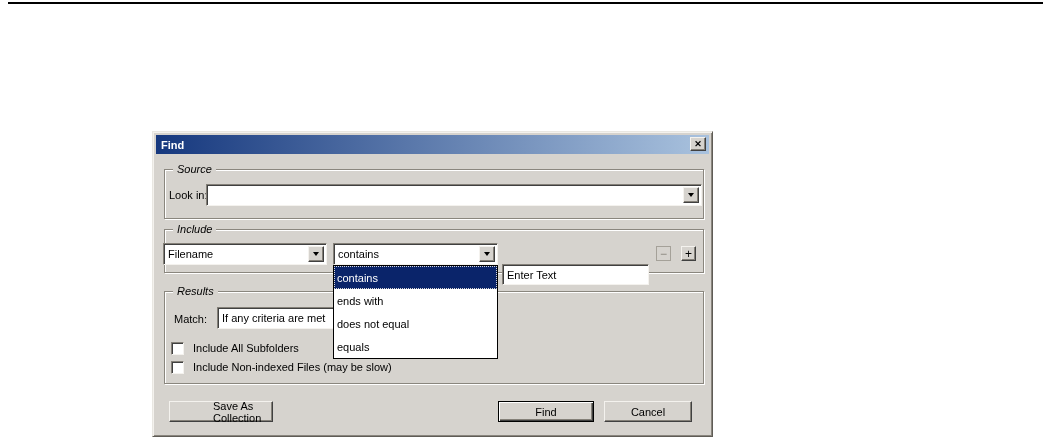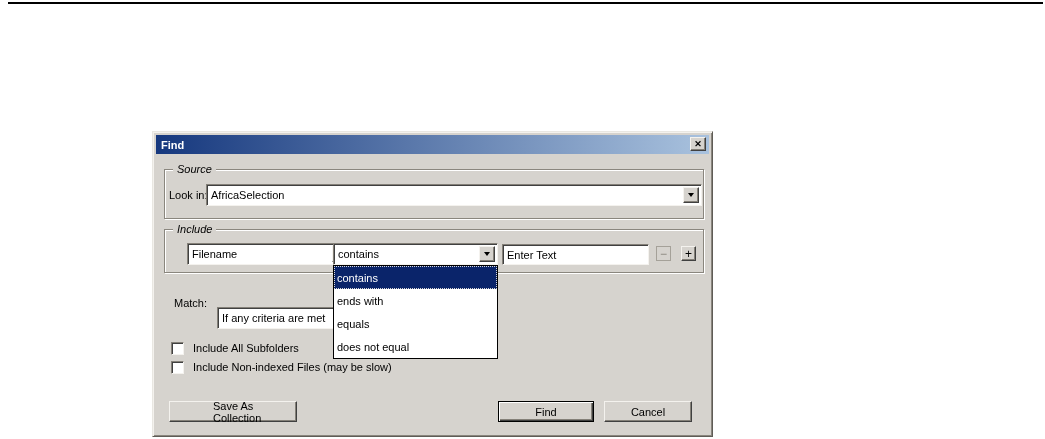--- a/index.html
+++ b/index.html
@@ -56,21 +56,21 @@
   }
   .combo-arrow-btn{
     position:absolute;right:2px;top:2px;bottom:2px;width:16px;
     background:var(--dialog-bg);
     border:1px solid;border-color:var(--lite) var(--dark) var(--dark) var(--lite);
     box-shadow:inset -1px -1px 0 var(--mid);
     display:flex;align-items:center;justify-content:center;
   }
   .tri{width:0;height:0;border-left:3px solid transparent;border-right:3px solid transparent;border-top:4px solid #000;}
   .text-input{
-    position:absolute;height:21px;font-size:11px;color:#000;padding:0 4px;outline:none;
+    position:absolute;height:21px;font-size:11px;color:#000;padding:0 4px;outline:none;margin-top:20px;
   }
   .mini-btn{
     position:absolute;width:15px;height:15px;
     display:flex;align-items:center;justify-content:center;
     font-size:12px;line-height:1;
     background:var(--dialog-bg);
   }
   .mini-btn.raised{
     border:1px solid;border-color:var(--lite) var(--dark) var(--dark) var(--lite);
     box-shadow:inset -1px -1px 0 var(--mid);color:#000;
@@ -120,30 +120,29 @@
     <div class="close-btn">
       <span>✕</span>
     </div>
   </div>
 
   <div class="groupbox" style="left:11px;top:37px;width:540px;height:50px;">
     <span class="legend">Source</span>
   </div>
   <span class="lbl" style="left:16px;top:57px;">Look in:</span>
   <div class="combobox sunken" style="left:53px;top:52px;width:496px;">
-    <span class="combo-text">AfricaSelection</span>
     <div class="combo-arrow-btn">
       <span class="tri"></span>
     </div>
   </div>
 
   <div class="groupbox" style="left:11px;top:97px;width:540px;height:44px;">
     <span class="legend">Include</span>
   </div>
-  <div class="combobox sunken" style="left:10px;top:111px;width:164px;margin-left:24px;">
+  <div class="combobox sunken" style="left:10px;top:111px;width:164px;">
     <span class="combo-text">Filename</span>
     <div class="combo-arrow-btn">
       <span class="tri"></span>
     </div>
   </div>
   <div class="combobox sunken" style="left:180px;top:111px;width:165px;">
     <span class="combo-text">contains</span>
     <div class="combo-arrow-btn">
       <span class="tri"></span>
     </div>
@@ -152,37 +151,40 @@
   <div class="mini-btn flat" style="left:503px;top:114px;">
     <span>−</span>
   </div>
   <div class="mini-btn raised" style="left:528px;top:114px;">
     <span>+</span>
   </div>
 
   <div class="dropdown-list">
       <div class="list-item selected">contains</div>
       <div class="list-item">ends with</div>
+      <div class="list-item">does not equal</div>
       <div class="list-item">equals</div>
-      <div class="list-item">does not equal</div>
     </div>
 
-  <span class="lbl" style="left:21px;top:165px;">Match:</span>
+  <div class="groupbox" style="left:11px;top:159px;width:540px;height:93px;">
+    <span class="legend">Results</span>
+  </div>
+  <span class="lbl" style="left:21px;top:181px;">Match:</span>
   <div class="combobox sunken" style="left:64px;top:175px;width:281px;">
     <span class="combo-text">If any criteria are met</span>
     <div class="combo-arrow-btn">
       <span class="tri"></span>
     </div>
   </div>
   <div class="checkbox" style="left:18px;top:210px;"></div>
   <span class="lbl" style="left:40px;top:210px;">Include All Subfolders</span>
   <div class="checkbox" style="left:18px;top:229px;"></div>
   <span class="lbl" style="left:40px;top:229px;">Include Non-indexed Files (may be slow)</span>
 
-  <div class="btn" style="left:16px;top:269px;width:128px;padding-left:43px;">
+  <div class="btn" style="left:16px;top:269px;width:104px;padding-left:43px;">
     <span>Save As Collection</span>
   </div>
   <div class="btn default" style="left:345px;top:269px;width:96px;">
     <span>Find</span>
   </div>
   <div class="btn" style="left:451px;top:269px;width:88px;">
     <span>Cancel</span>
   </div>
 
 </div>

